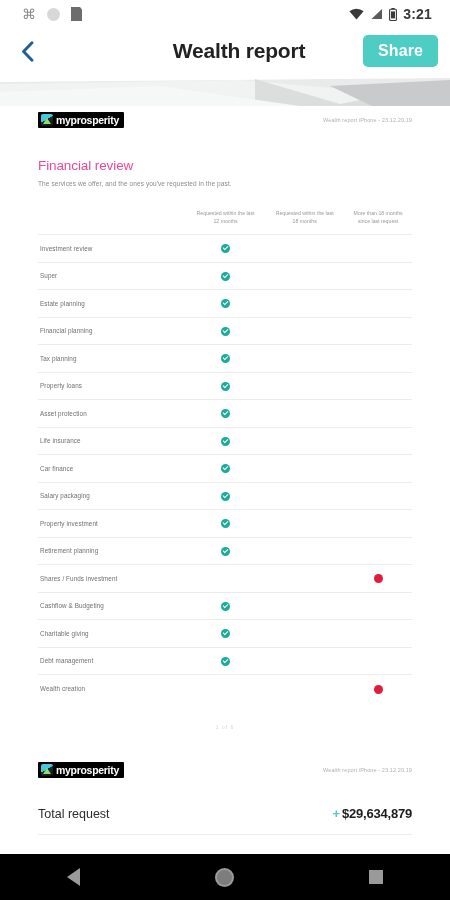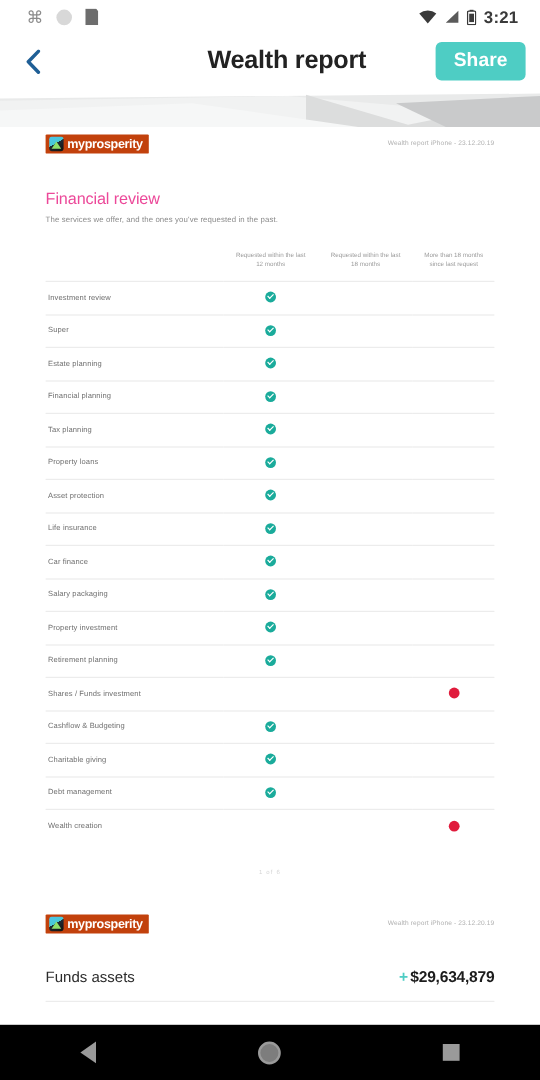--- a/index.html
+++ b/index.html
@@ -57,21 +57,21 @@
     position:absolute; top:106px; left:0; right:0; bottom:46px;
     background:#ffffff; overflow:hidden;
   }
   .page { padding:0 38px; }
 
   .doc-head {
     display:flex; align-items:flex-start; justify-content:space-between;
     padding-top:6px;
   }
   .logo {
-    background:#c2410c; display:inline-flex; align-items:center; gap:3px;
+    background:#000000; display:inline-flex; align-items:center; gap:3px;
     padding:2px 5px 2px 3px; border-radius:1px;
   }
   .logo-mark {
     width:12px; height:12px; border-radius:2px;
     background:linear-gradient(150deg,#4fc3e8 0%,#48c9d6 45%,#1f2933 46%,#111 100%);
     position:relative; flex:0 0 auto;
   }
   .logo-mark:after{
     content:""; position:absolute; left:2px; bottom:2px;
     border-left:4px solid transparent; border-right:4px solid transparent;
@@ -323,21 +323,21 @@
 
       <div class="doc-head">
         <div class="logo">
           <span class="logo-mark"></span>
           <span class="logo-text">myprosperity</span>
         </div>
         <div class="doc-meta">Wealth report iPhone - 23.12.20.19</div>
       </div>
 
       <div class="totals-row">
-        <div class="totals-label">Funds assets</div>
+        <div class="totals-label">Total request</div>
         <div class="totals-value"><span class="totals-plus">+</span><span>$29,634,879</span></div>
       </div>
 
     </div>
   </div>
 
   <div class="navbar">
     <span class="nav-back"></span>
     <span class="nav-home"></span>
     <span class="nav-recent"></span>

